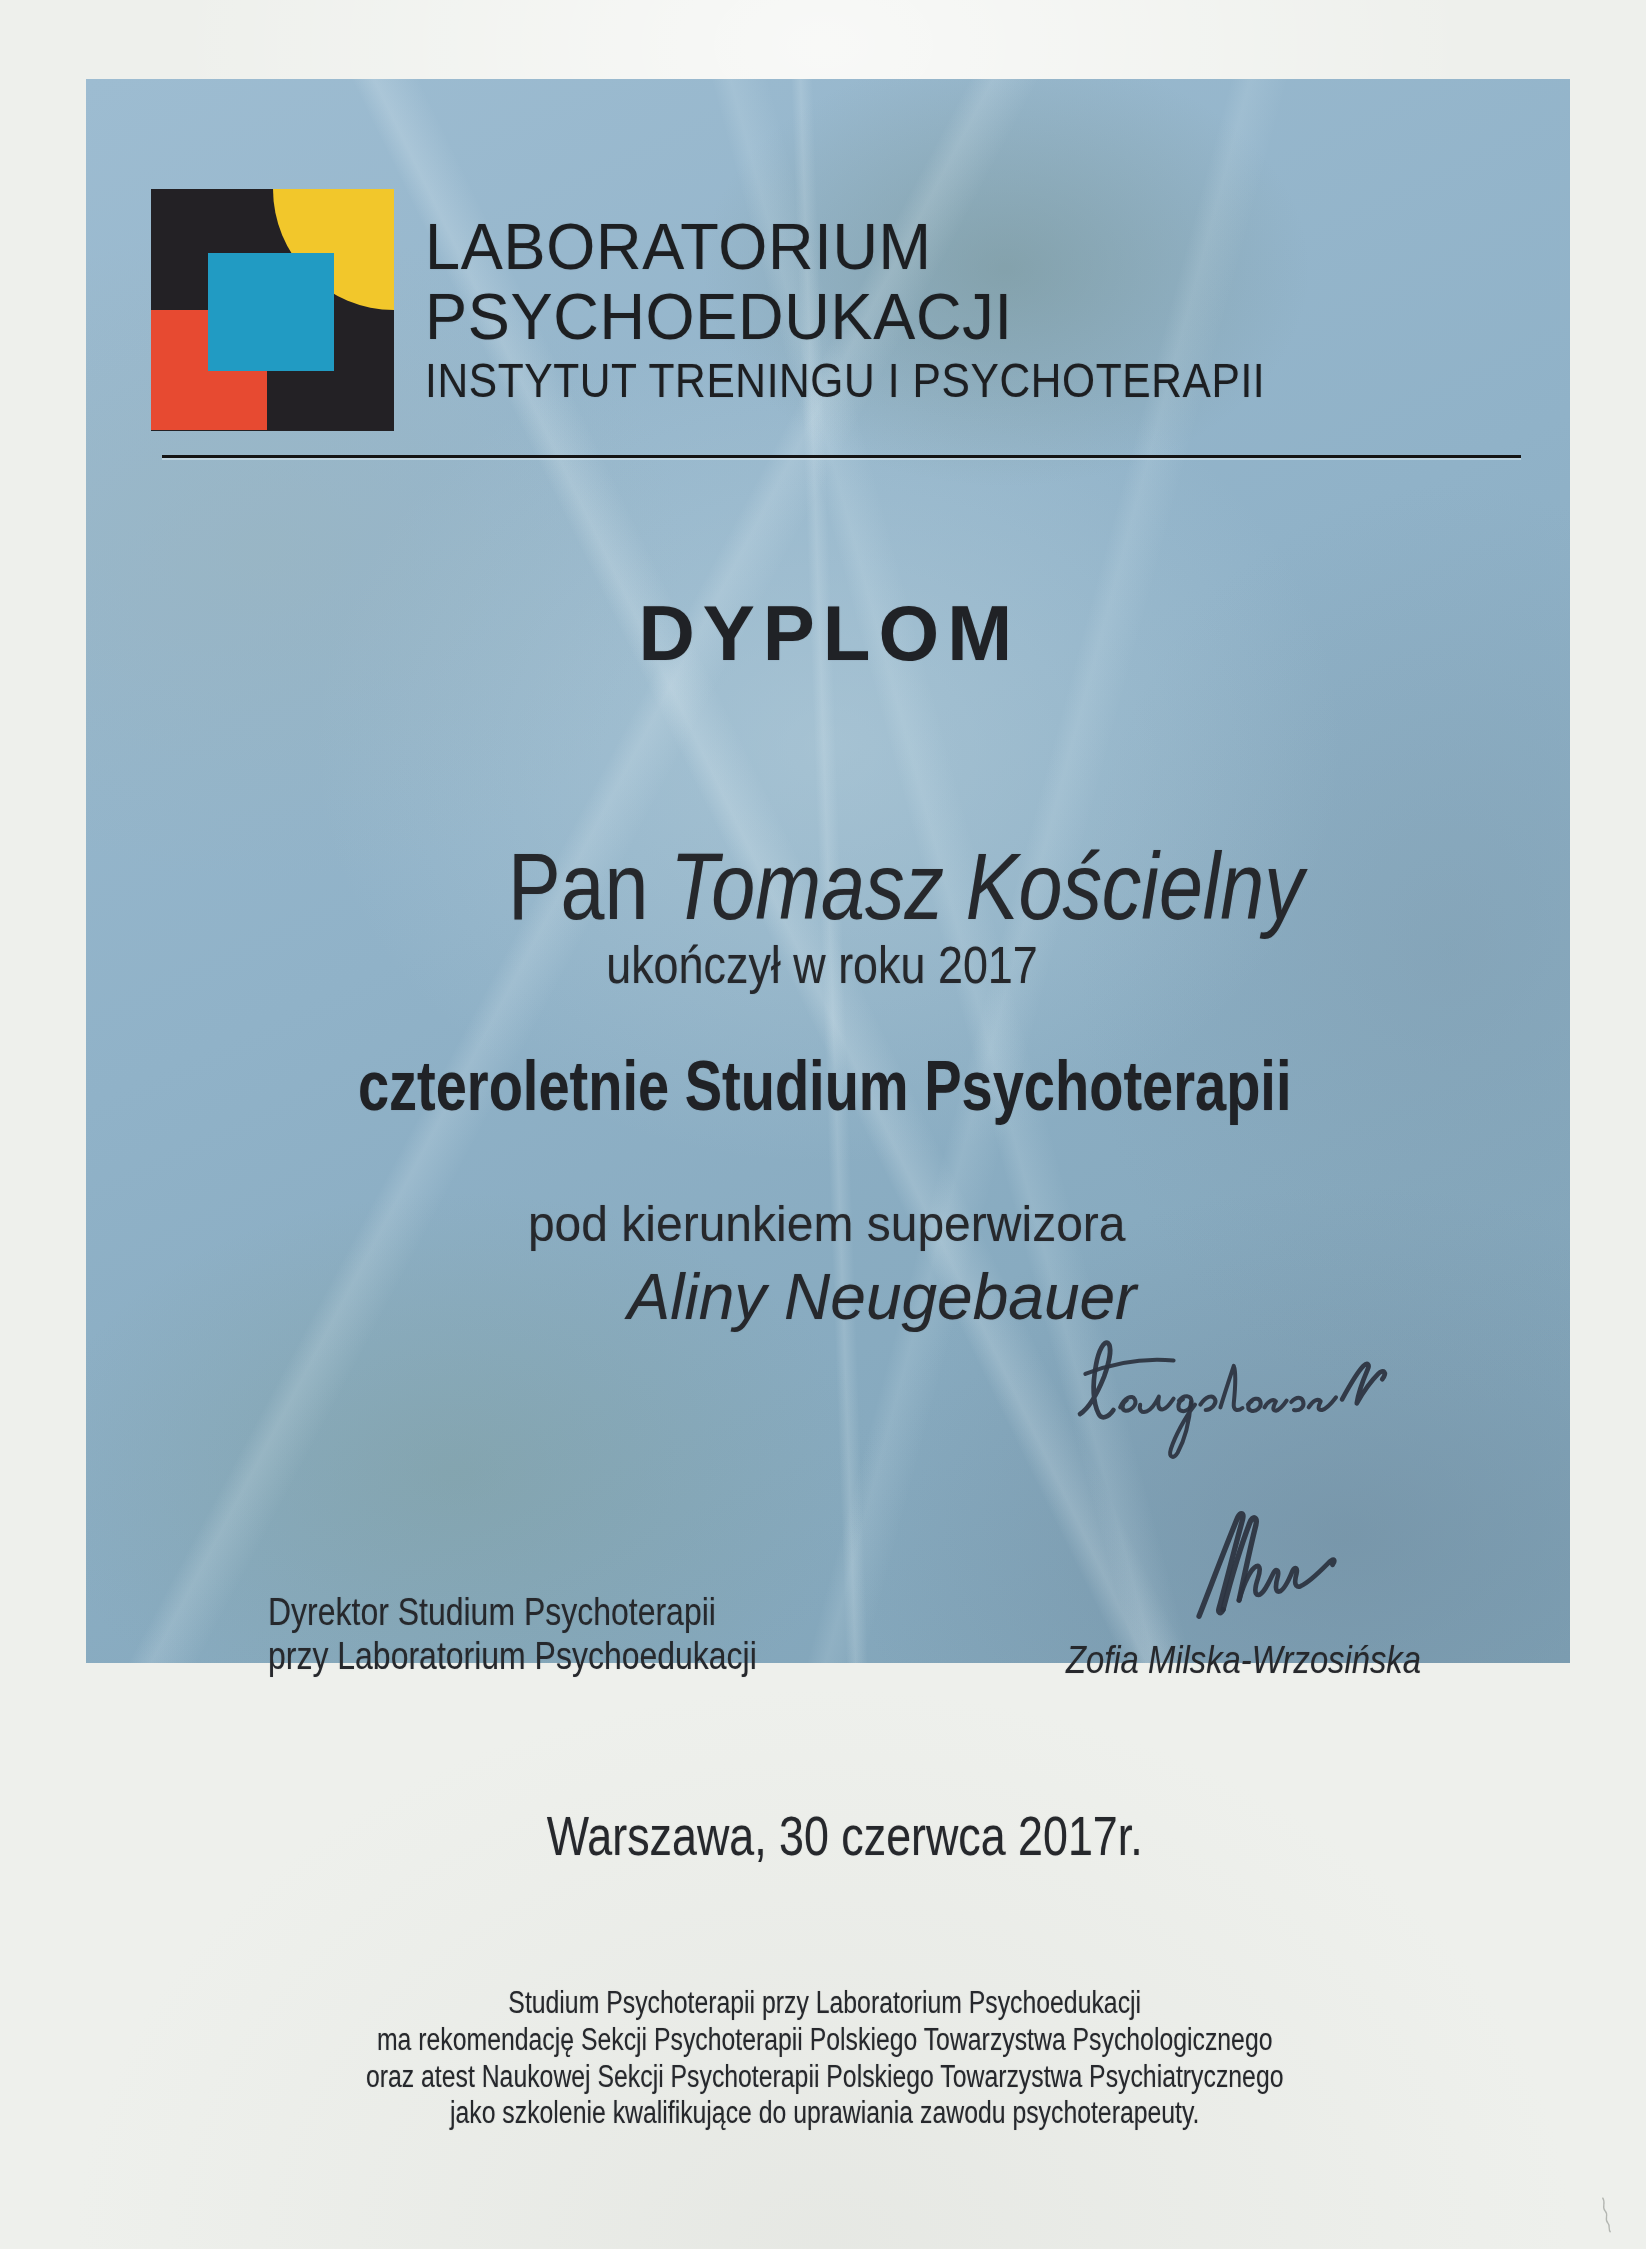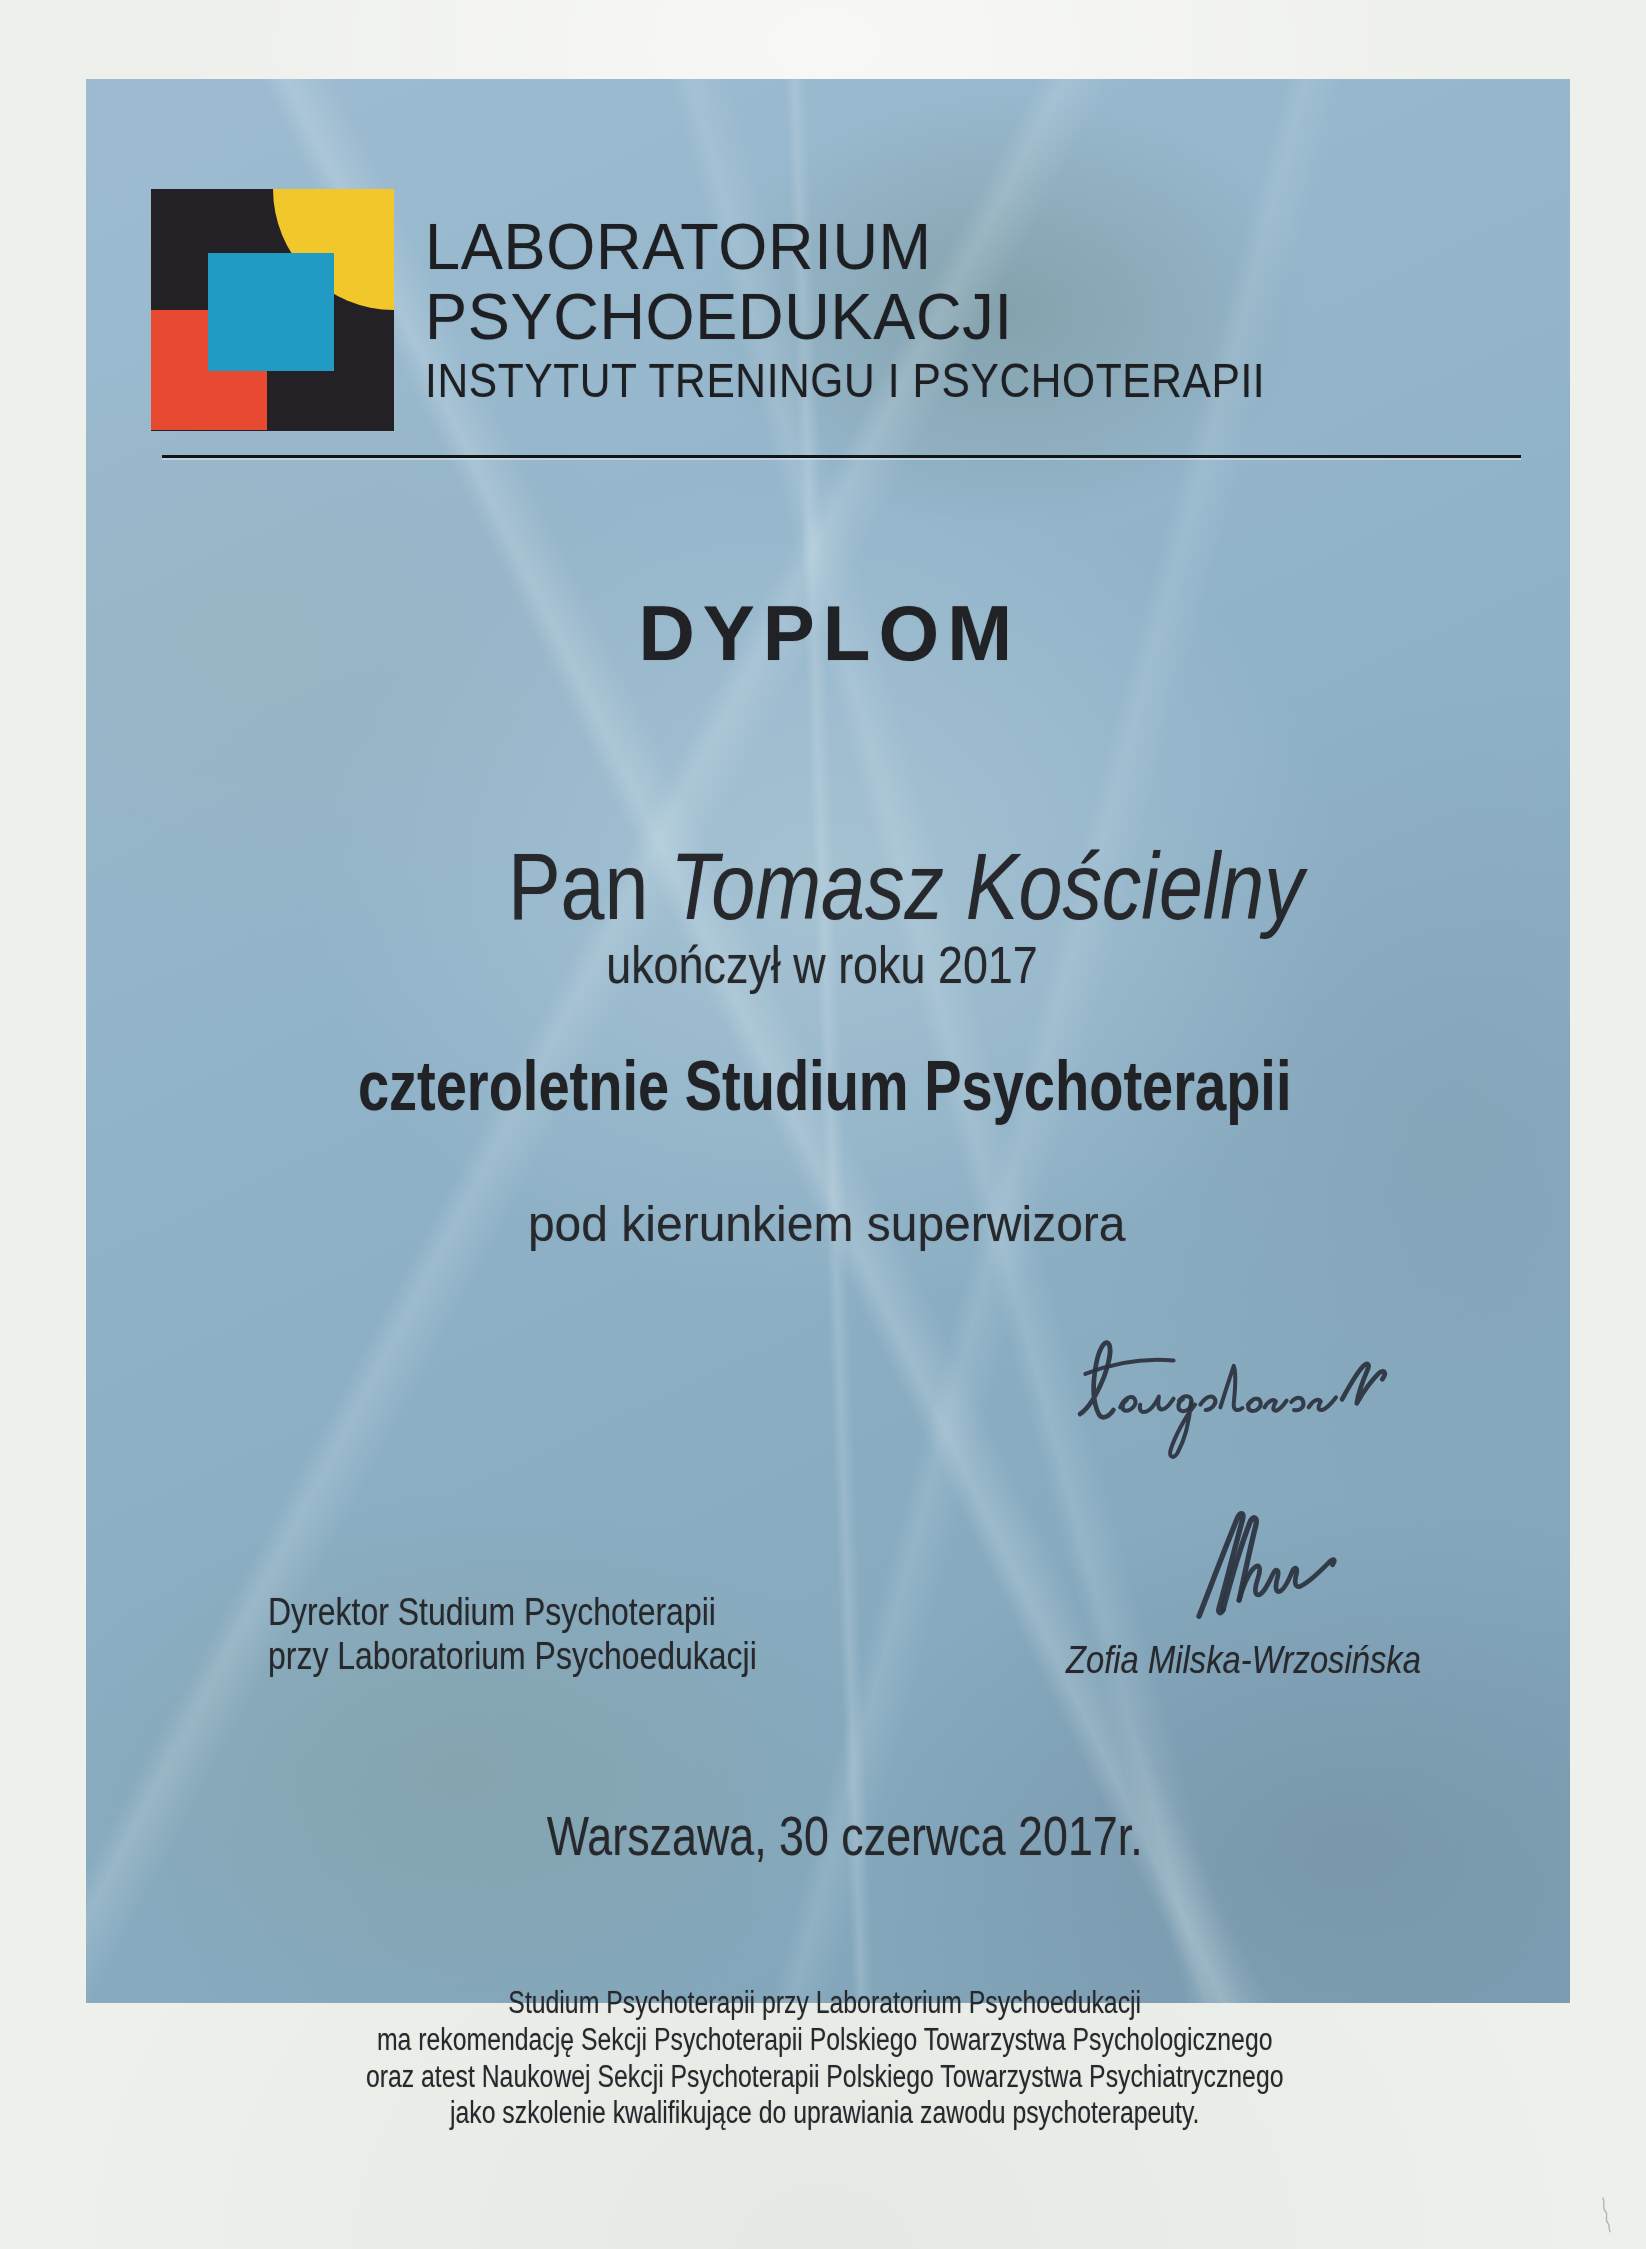--- a/index.html
+++ b/index.html
@@ -10,21 +10,21 @@
     overflow:hidden;
   }
   #paper{position:absolute;inset:0;
     background:
       radial-gradient(ellipse 937px 602px at 50% 2%, rgba(255,255,255,0.6), rgba(255,255,255,0) 70%),
       radial-gradient(ellipse 1071px 803px at 50% 100%, rgba(222,224,219,0.5), rgba(222,224,219,0) 70%),
       #eef0ec;
   }
   
   #scan{
-    position:absolute;left:86px;top:79px;width:1484px;height:1924px;
+    position:absolute;left:86px;top:79px;width:1484px;height:1584px;
     background-color:#93b5ca;
     background-image:
       radial-gradient(ellipse 468px 335px at 62% 12%, rgba(106,131,125,0.40), rgba(106,131,125,0) 65%),
       radial-gradient(ellipse 602px 468px at 12% 30%, rgba(155,180,190,0.50), rgba(155,180,190,0) 70%),
       radial-gradient(ellipse 736px 602px at 50% 42%, rgba(192,214,224,0.45), rgba(192,214,224,0) 70%),
       radial-gradient(ellipse 535px 669px at 92% 55%, rgba(124,151,169,0.35), rgba(124,151,169,0) 70%),
       radial-gradient(ellipse 602px 402px at 25% 88%, rgba(120,148,135,0.30), rgba(120,148,135,0) 70%),
       radial-gradient(ellipse 669px 468px at 85% 92%, rgba(106,131,150,0.42), rgba(106,131,150,0) 75%),
       linear-gradient(155deg,#9dbcd1 0%,#90b2c8 45%,#87aabf 75%,#7fa2b6 100%);
   }
@@ -75,20 +75,21 @@
 
     <div class="txt c" style="top:667px;font-size:94px;transform:translateX(-50%) translateX(12px) scaleX(0.84);">
       <span>Pan </span><span style="font-style:italic;">Tomasz Kościelny</span>
     </div>
 
     <div class="txt c" style="top:861px;font-size:51px;transform:translateX(-50%) translateX(-6px) scaleX(0.88);">ukończył w roku 2017</div>
 
     <div class="txt c" style="top:972px;font-size:70px;font-weight:700;transform:translateX(-50%) translateX(-3.3px) scaleX(0.80);color:#202226;">czteroletnie Studium Psychoterapii</div>
 
     <div class="txt c" style="top:1120px;font-size:50px;transform:translateX(-50%) translateX(-1.3px) scaleX(0.96);">pod kierunkiem superwizora</div>
+    <div class="txt c" style="top:1186px;font-size:64px;font-style:italic;transform:translateX(-50%) translateX(54px);">Aliny Neugebauer</div>
 
     <svg class="sig" style="left:990px;top:1256px;" width="361" height="134" viewBox="0 0 540 200">
       <path stroke-width="7" d="M6,118 C18,110 30,92 42,62 C50,40 54,18 48,12 C42,8 34,22 30,44 C24,76 26,102 34,118 C38,126 48,124 56,112"></path>
       <path stroke-width="6" d="M14,58 C60,40 104,34 146,38"></path>
       <path stroke-width="6" d="M66,108 C72,94 84,88 88,96 C92,104 82,114 74,113 C68,112 68,102 76,97"></path>
       <path stroke-width="6" d="M96,104 C94,112 98,117 106,114 C114,111 120,100 124,92 C122,102 122,112 130,111 C136,110 142,101 146,95"></path>
       <path stroke-width="6" d="M154,98 C162,88 172,90 173,99 C174,109 164,116 157,113 C151,110 152,100 160,96"></path>
       <path stroke-width="6" d="M172,100 C170,124 164,154 152,176 C146,186 138,183 142,170 C148,152 162,124 178,104"></path>
       <path stroke-width="6" d="M186,104 C194,92 204,88 208,96 C211,103 202,112 194,112"></path>
       <path stroke-width="6" d="M216,108 C224,82 232,58 236,46 C240,56 238,82 236,102 C235,112 241,115 249,109"></path>

